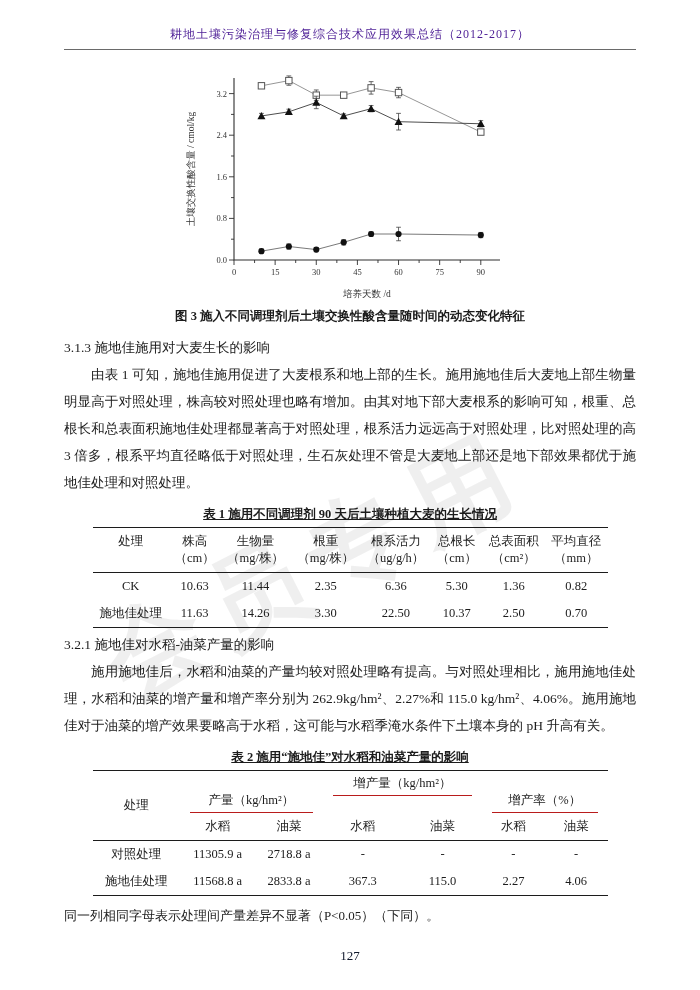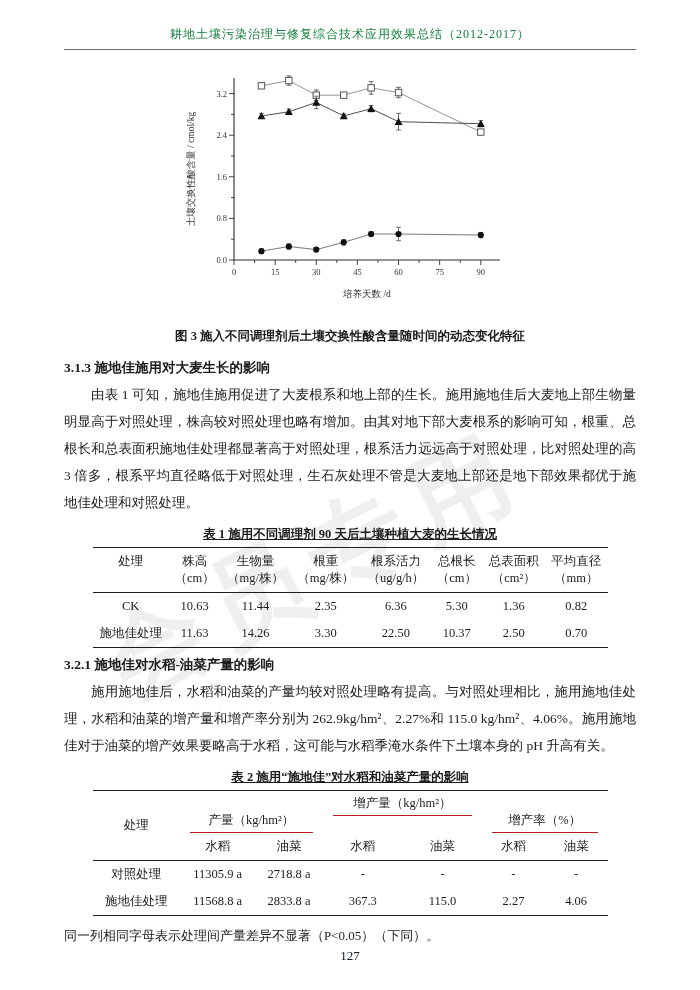--- a/index.html
+++ b/index.html
@@ -1,27 +1,27 @@
 <!DOCTYPE html>
 <html><head>
 <meta charset="utf-8">
 <style>
   html,body{margin:0;padding:0;background:#ffffff;}
   body{width:700px;height:990px;position:relative;overflow:hidden;
        font-family:"Liberation Serif","DejaVu Serif",serif;color:#1c1c1c;}
   .page{position:relative;width:700px;height:990px;z-index:1;}
   .content{padding:0 64px;position:relative;z-index:2;}
 
-  .doc-header{padding-top:26px;text-align:center;font-size:12px;color:#15803d;letter-spacing:1px;}
+  .doc-header{padding-top:26px;text-align:center;font-size:12px;color:#4c1d95;letter-spacing:1px;}
   .header-rule{border:none;border-top:1.2px solid #6a6a6a;margin:6px 0 0 0;}
 
   .chart-wrap{margin:16px auto 0 auto;width:336px;}
-  .fig-caption{text-align:center;font-weight:bold;font-size:12.5px;margin-top:20px;}
-
-  h3{font-size:13.5px;font-weight:bold;margin:14px 0 4px 0;}
+  .fig-caption{text-align:center;font-weight:bold;font-size:12.5px;margin-top:0;}
+
+  h3{font-size:13.5px;font-weight:normal;margin:14px 0 4px 0;}
   p.body-para{font-size:13.5px;line-height:27px;text-align:justify;margin:4px 0 6px 0;text-indent:2em;}
 
   .tbl-caption{text-align:center;font-weight:bold;font-size:12.5px;margin:10px 0 4px 0;text-decoration:underline;}
 
   table.sci{border-collapse:collapse;margin:0 auto;font-size:12.5px;
             border-top:1.8px solid #1c1c1c;border-bottom:1.8px solid #1c1c1c;}
   table.sci th,table.sci td{font-weight:normal;text-align:center;padding:5px 3px;line-height:17px;}
   table.sci thead{border-bottom:1.6px solid #1c1c1c;}
   #table1{width:515px;}
   #table2{width:515px;}

